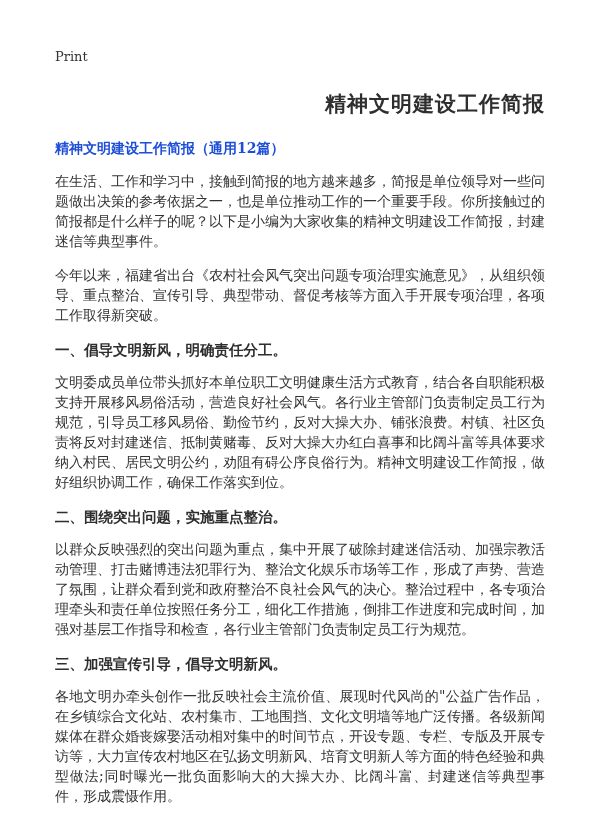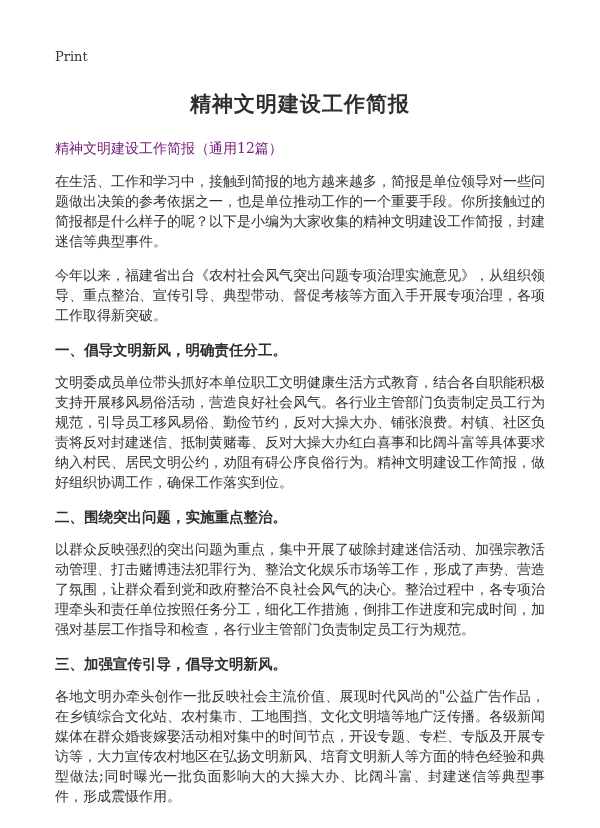--- a/index.html
+++ b/index.html
@@ -24,29 +24,29 @@
   .print-link {
     font-size: 13px;
     color: #333333;
     margin: 0 0 16px 0;
     cursor: pointer;
     display: inline-block;
   }
   .doc-title {
     font-size: 21px;
     font-weight: bold;
-    text-align: center;
+    text-align: right;
     color: #2e2e2e;
     margin: 10px 0 22px 0;
     letter-spacing: 1px;
   }
   .doc-subtitle {
     font-size: 14px;
-    font-weight: normal;
-    color: #701a75;
+    font-weight: bold;
+    color: #1d4ed8;
     margin: 0 0 13px 0;
   }
   .body-para {
     font-size: 14px;
     line-height: 20px;
     margin: 0 0 14px 0;
     text-align: justify;
     color: #333333;
   }
   .section-heading {

